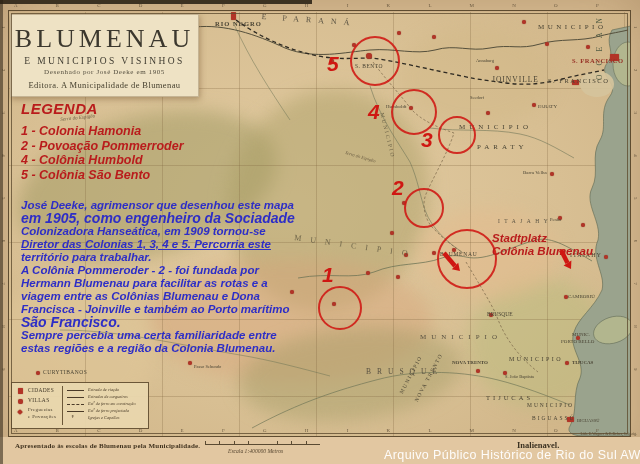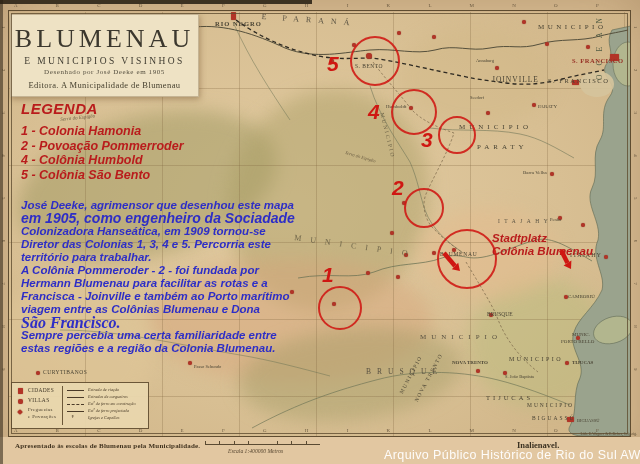--- a/index.html
+++ b/index.html
@@ -228,27 +228,27 @@
   <div style="position:absolute;left:21px;top:124px;">
     <div class="ov red" style="position:static;font-size:12.5px;line-height:14.6px;">1 -  Colonia Hamonia</div>
     <div class="ov red" style="position:static;font-size:12.5px;line-height:14.6px;">2 - Povoação Pommerroder</div>
     <div class="ov red" style="position:static;font-size:12.5px;line-height:14.6px;">4 - Colônia Humbold</div>
     <div class="ov red" style="position:static;font-size:12.5px;line-height:14.6px;">5 - Colônia São Bento</div>
   </div>
   <div style="position:absolute;left:21px;top:199px;">
     <div class="ov blue" style="position:static;font-size:11.5px;line-height:13px;">José Deeke, agrimensor que desenhou este mapa</div>
     <div class="ov blue" style="position:static;font-size:14px;line-height:13px;">em 1905, como engenheiro da Sociadade</div>
     <div class="ov blue" style="position:static;font-size:11.5px;line-height:13px;">Colonizadora Hanseática, em 1909 tornou-se</div>
-    <div class="ov blue" style="position:static;font-size:11.5px;line-height:13px;">Diretor das Colonias 1, 3, 4 e 5. Percorria este</div>
+    <div class="ov blue" style="position:static;font-size:11.5px;line-height:13px;text-decoration:underline;">Diretor das Colonias 1, 3, 4 e 5. Percorria este</div>
     <div class="ov blue" style="position:static;font-size:11.5px;line-height:13px;">território para trabalhar.</div>
     <div class="ov blue" style="position:static;font-size:11.5px;line-height:13px;">A Colônia Pommeroder - 2 - foi fundada por</div>
     <div class="ov blue" style="position:static;font-size:11.5px;line-height:13px;">Hermann Blumenau para facilitar as rotas e a</div>
+    <div class="ov blue" style="position:static;font-size:11.5px;line-height:13px;">viagem entre as Colônias Blumenau e Dona</div>
     <div class="ov blue" style="position:static;font-size:11.5px;line-height:13px;">Francisca - Joinville e também ao Porto marítimo</div>
-    <div class="ov blue" style="position:static;font-size:11.5px;line-height:13px;">viagem entre as Colônias Blumenau e Dona</div>
-    <div class="ov blue" style="position:static;font-size:16px;line-height:13px;font-family:Liberation Serif, serif;">São Francisco.</div>
+    <div class="ov blue" style="position:static;font-size:14px;line-height:13px;">São Francisco.</div>
     <div class="ov blue" style="position:static;font-size:11.5px;line-height:13px;">Sempre percebia uma certa familiaridade entre</div>
     <div class="ov blue" style="position:static;font-size:11.5px;line-height:13px;">estas regiões e a região da Colonia Blumenau.</div>
   </div>
   <div class="ov red" style="left:492px;top:232px;font-size:11.5px;">Stadtplatz</div>
   <div class="ov red" style="left:492px;top:245px;font-size:11.5px;">Colônia Blumenau</div>
 
   <div class="ring" style="left:350px;top:36px;width:46px;height:46px;"></div>
   <div class="ring" style="left:391px;top:89px;width:42px;height:42px;"></div>
   <div class="ring" style="left:438px;top:116px;width:34px;height:34px;"></div>
   <div class="ring" style="left:404px;top:188px;width:36px;height:36px;"></div>

